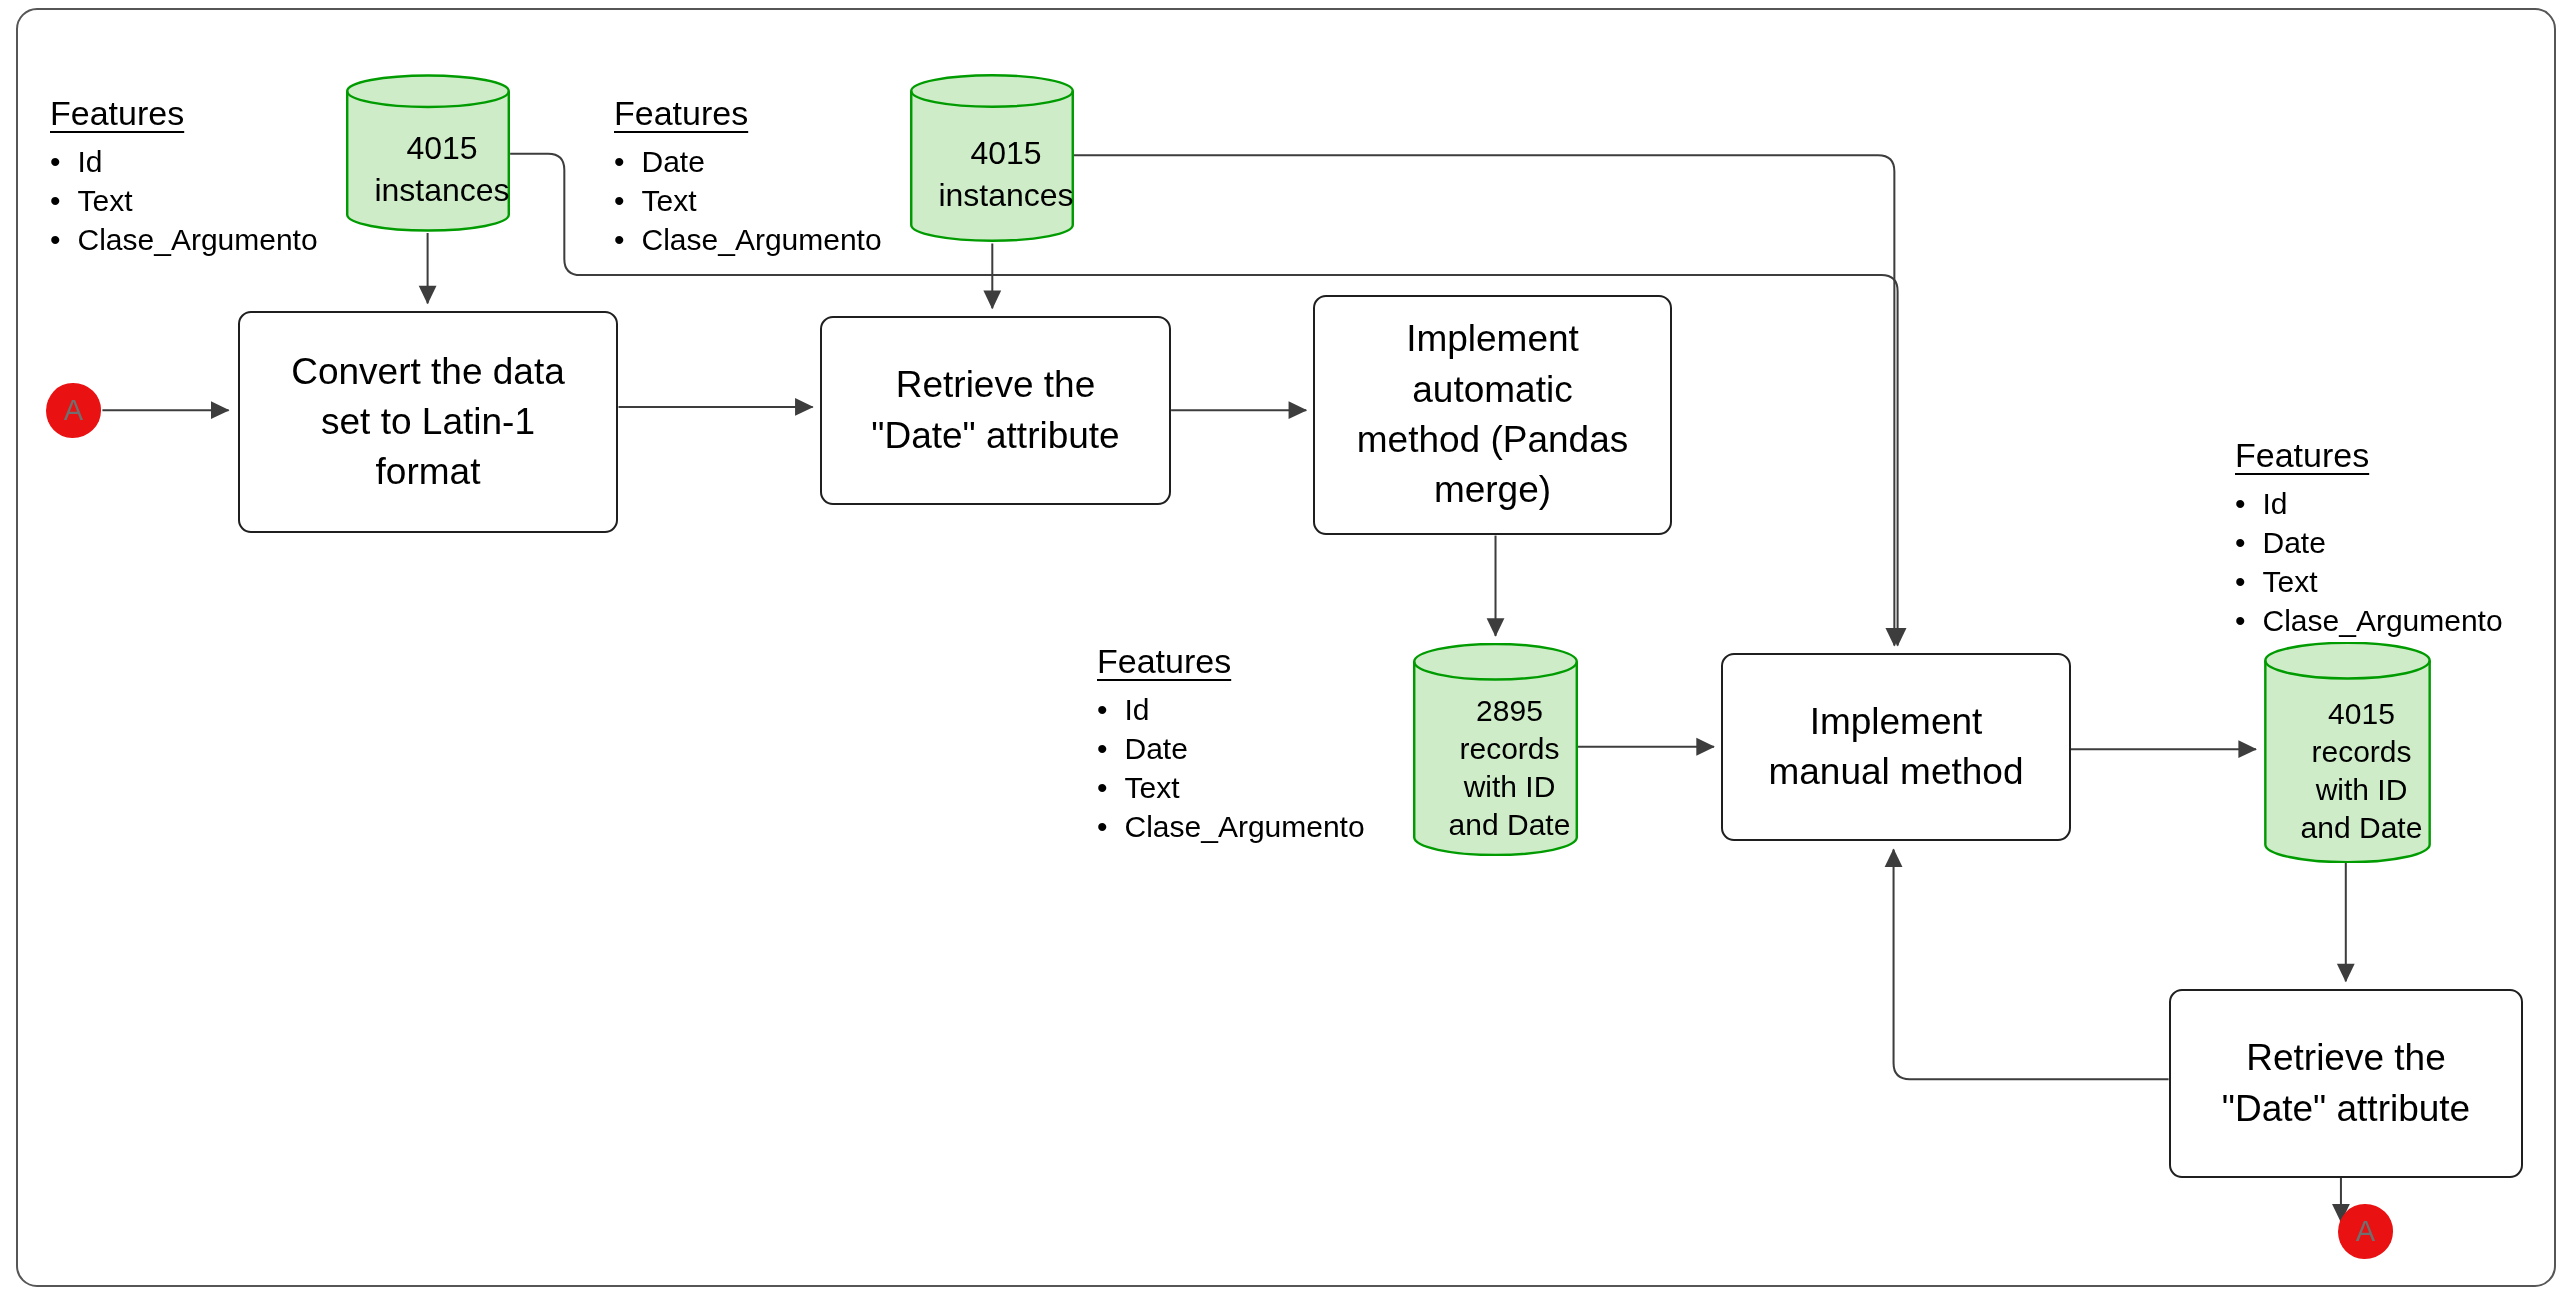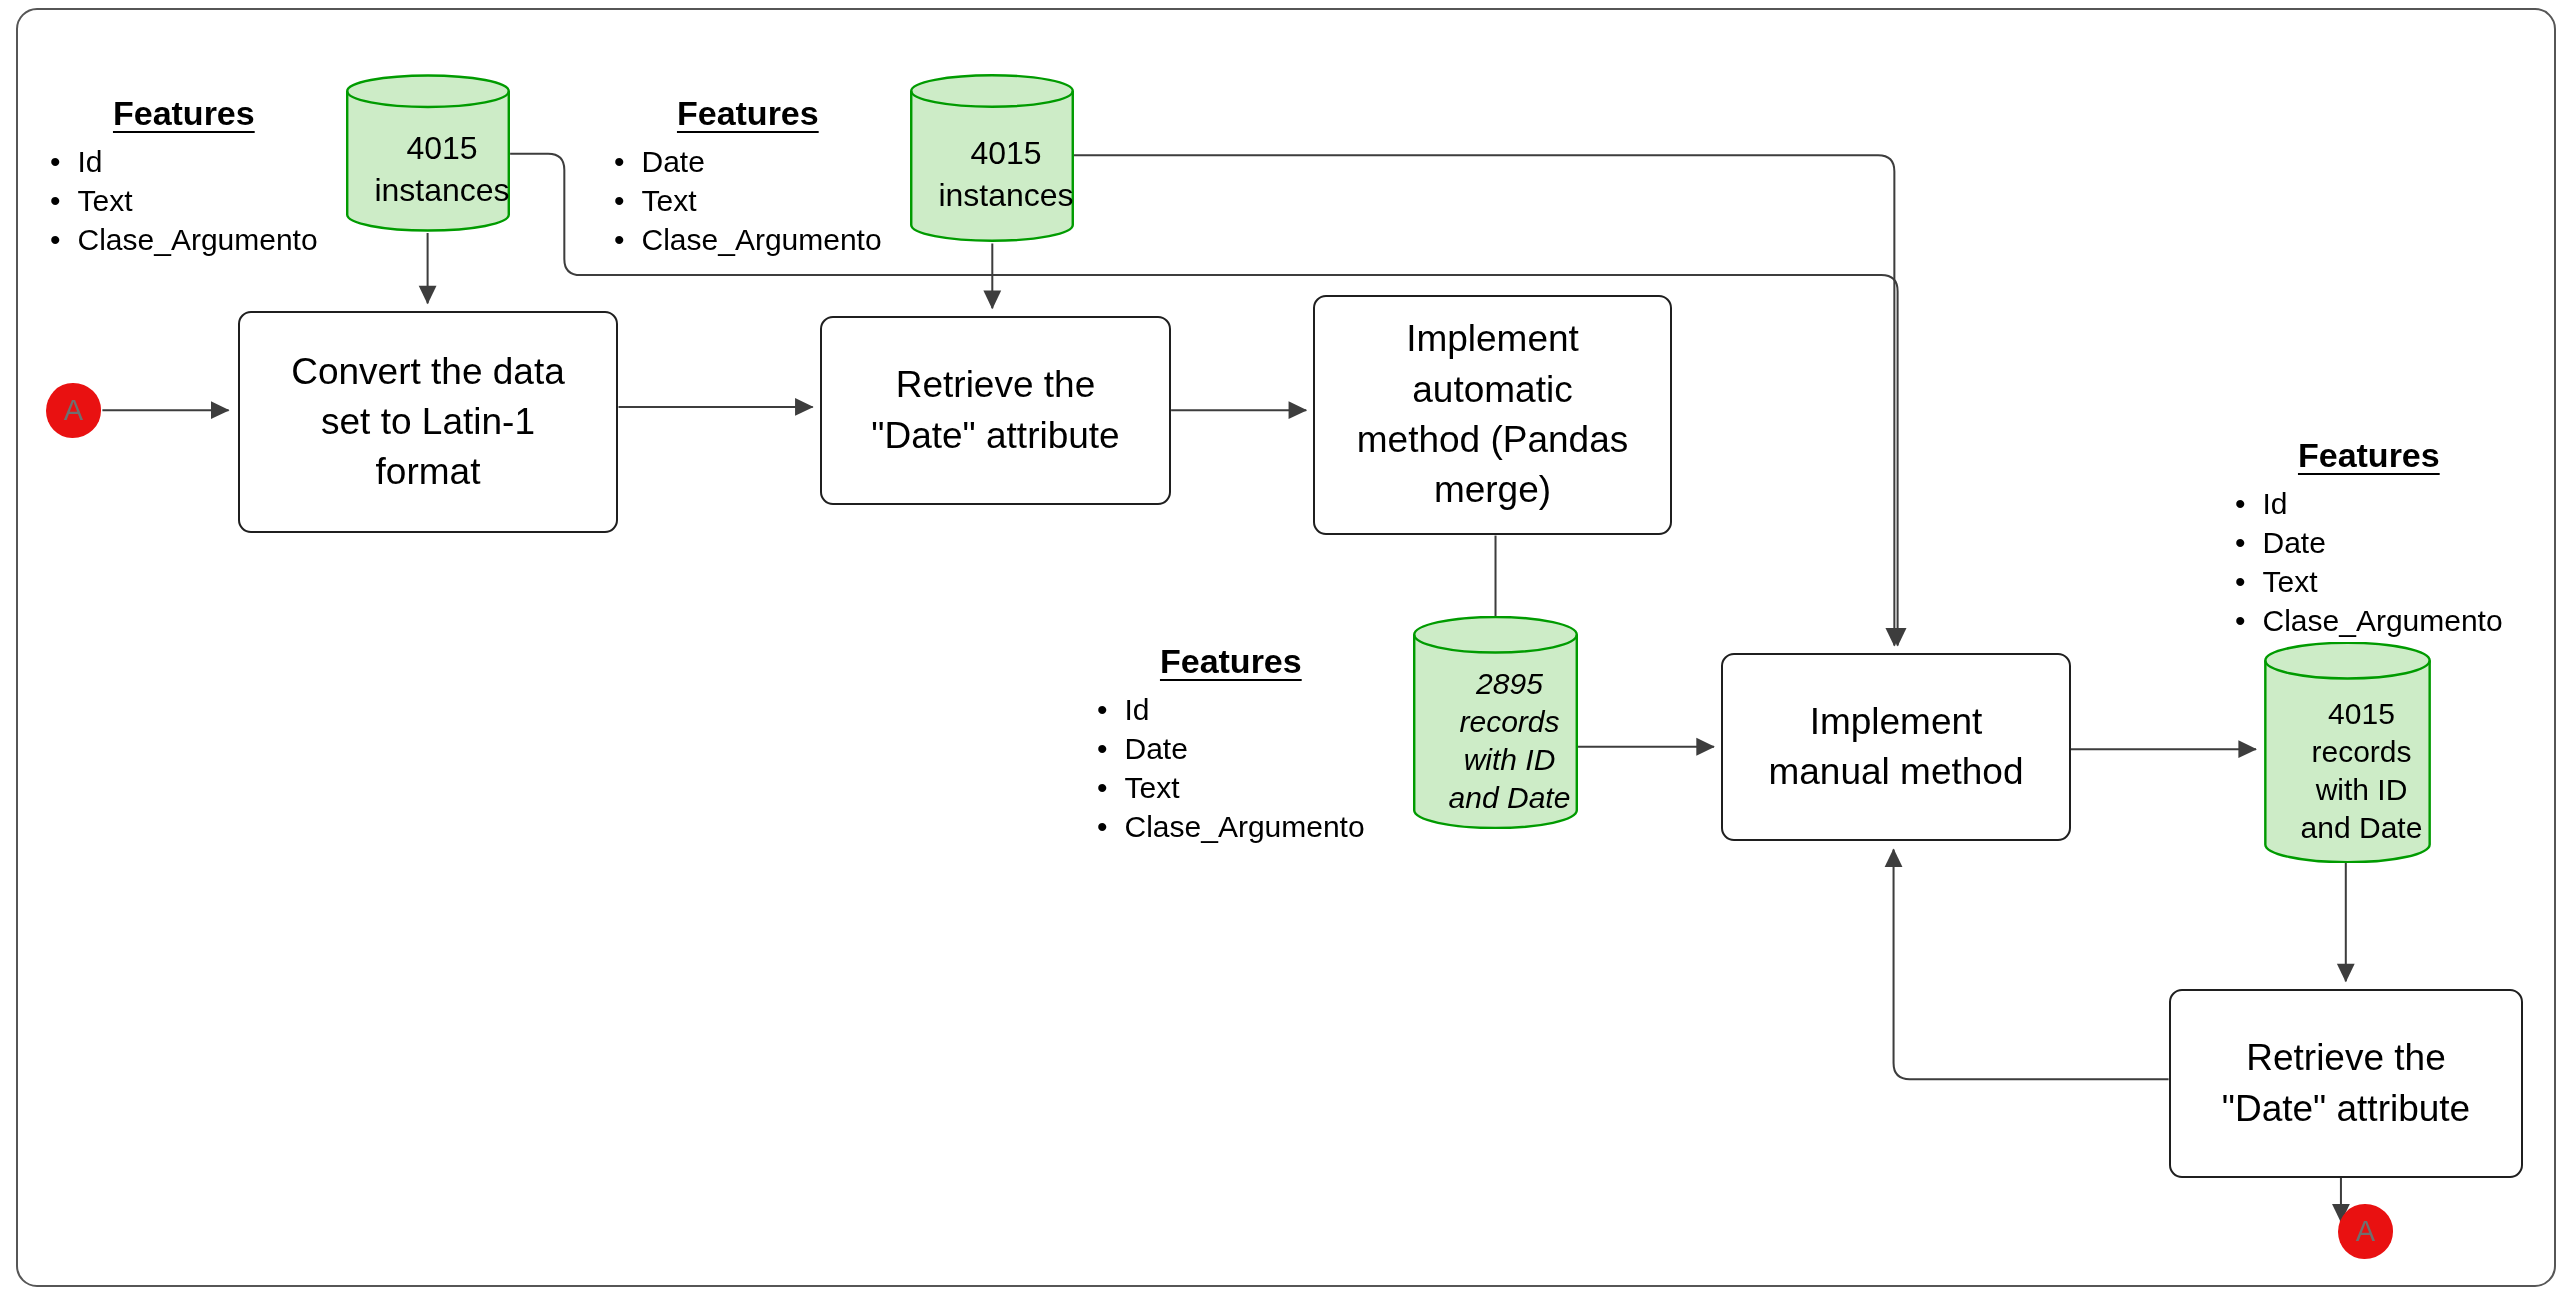--- a/index.html
+++ b/index.html
@@ -14,23 +14,23 @@
   .node-label{font-size:37px;line-height:1.36;text-align:center;white-space:pre-line;}
 
   .cyl{position:absolute;}
   .cyl svg{position:absolute;left:0;top:0;}
   .cyl-label{position:absolute;left:0;right:0;bottom:0;display:flex;align-items:center;justify-content:center;
              text-align:center;white-space:pre-line;margin-left:28px;}
   .cyl-label.small{font-size:30px;line-height:1.26;}
   .cyl-label.big{font-size:32px;line-height:1.3;}
 
   .features{position:absolute;}
-  .f-title{font-size:34px;line-height:36px;font-weight:700;
+  .f-title{font-size:34px;line-height:36px;font-weight:400;
            text-decoration:underline;text-decoration-thickness:2.4px;text-underline-offset:5.7px;
-           margin-bottom:11.3px;text-align:center;}
+           margin-bottom:11.3px;}
   .f-item{height:39px;display:flex;align-items:center;font-size:30px;}
   .f-item .bullet{width:27.5px;font-size:30px;}
 
   .terminator{position:absolute;width:55px;height:55px;background:#e91111;
               border-radius:49% 51% 52% 48%/51% 49% 50% 50%;
               display:flex;align-items:center;justify-content:center;}
   .terminator .letter{color:#6f6f6f;font-size:29px;}
 </style>
 </head>
 <body>
@@ -104,21 +104,21 @@
 
   <div class="cyl" style="left:910px;top:74px;width:164px;height:168px;">
     <svg width="164" height="168" viewBox="0 0 203 208">
       <path d="M1.5,21 A100,19.5 0 0 1 201.5,21 V187 A100,19.5 0 0 1 1.5,187 Z" fill="#cdecc7" stroke="#009b00" stroke-width="3"></path>
       <path d="M1.5,21 A100,19.5 0 0 0 201.5,21" fill="none" stroke="#009b00" stroke-width="3"></path>
     </svg>
     <div class="cyl-label big" style="top:34px;">4015
 instances</div>
   </div>
 
-  <div class="cyl" style="left:1413px;top:616px;width:165px;height:213px;font-style:italic;">
+  <div class="cyl" style="left:1413px;top:643px;width:165px;height:213px;">
     <svg width="165" height="213" viewBox="0 0 204 263">
       <path d="M1.5,23 A100.5,22 0 0 1 202.5,23 V240 A100.5,22 0 0 1 1.5,240 Z" fill="#cdecc7" stroke="#009b00" stroke-width="3"></path>
       <path d="M1.5,23 A100.5,22 0 0 0 202.5,23" fill="none" stroke="#009b00" stroke-width="3"></path>
     </svg>
     <div class="cyl-label small" style="top:37px;">2895
 records
 with ID
 and Date</div>
   </div>
 

